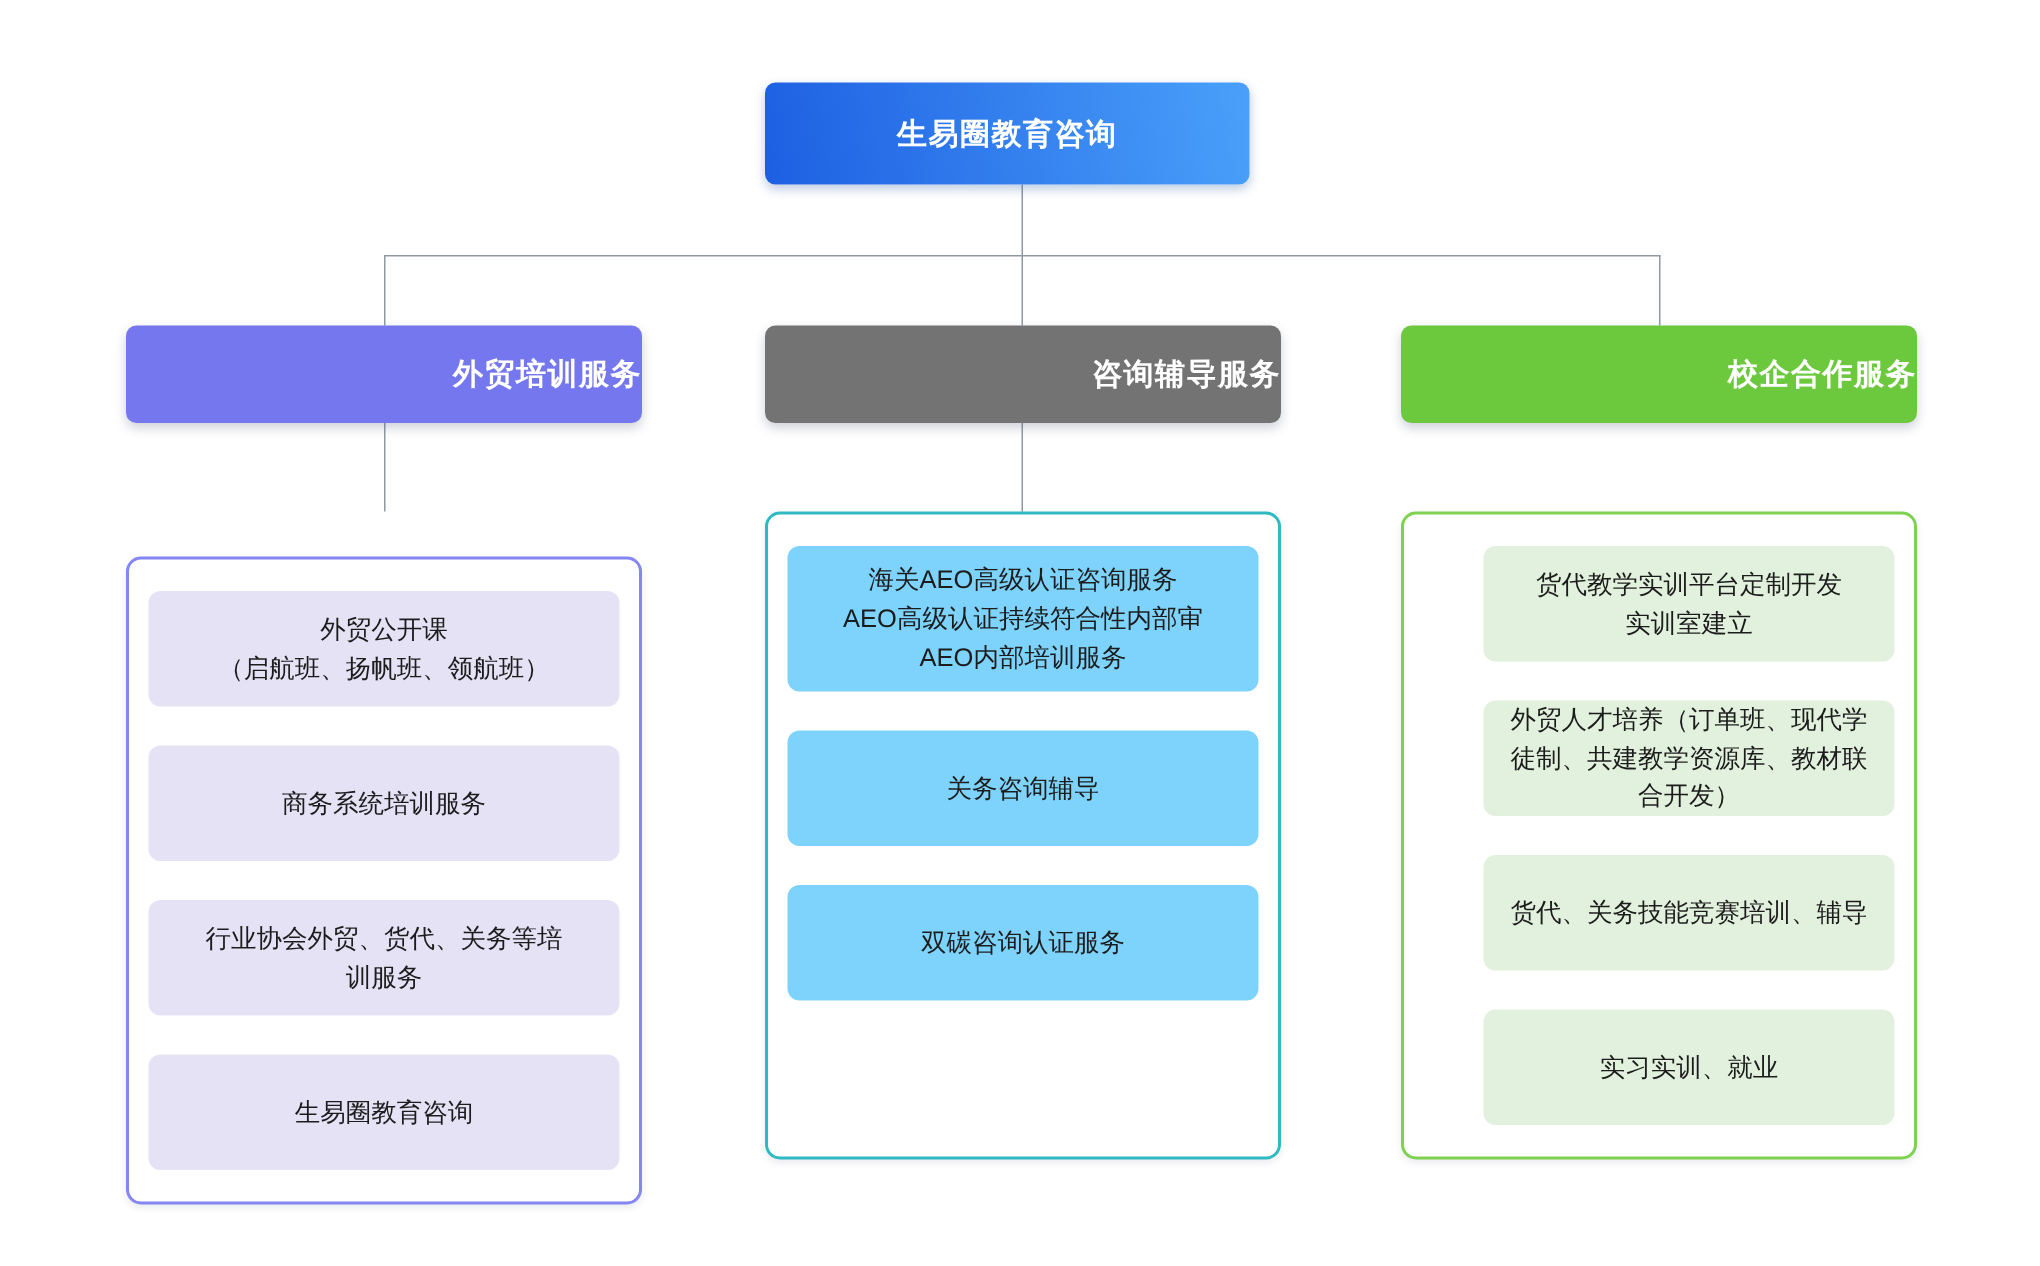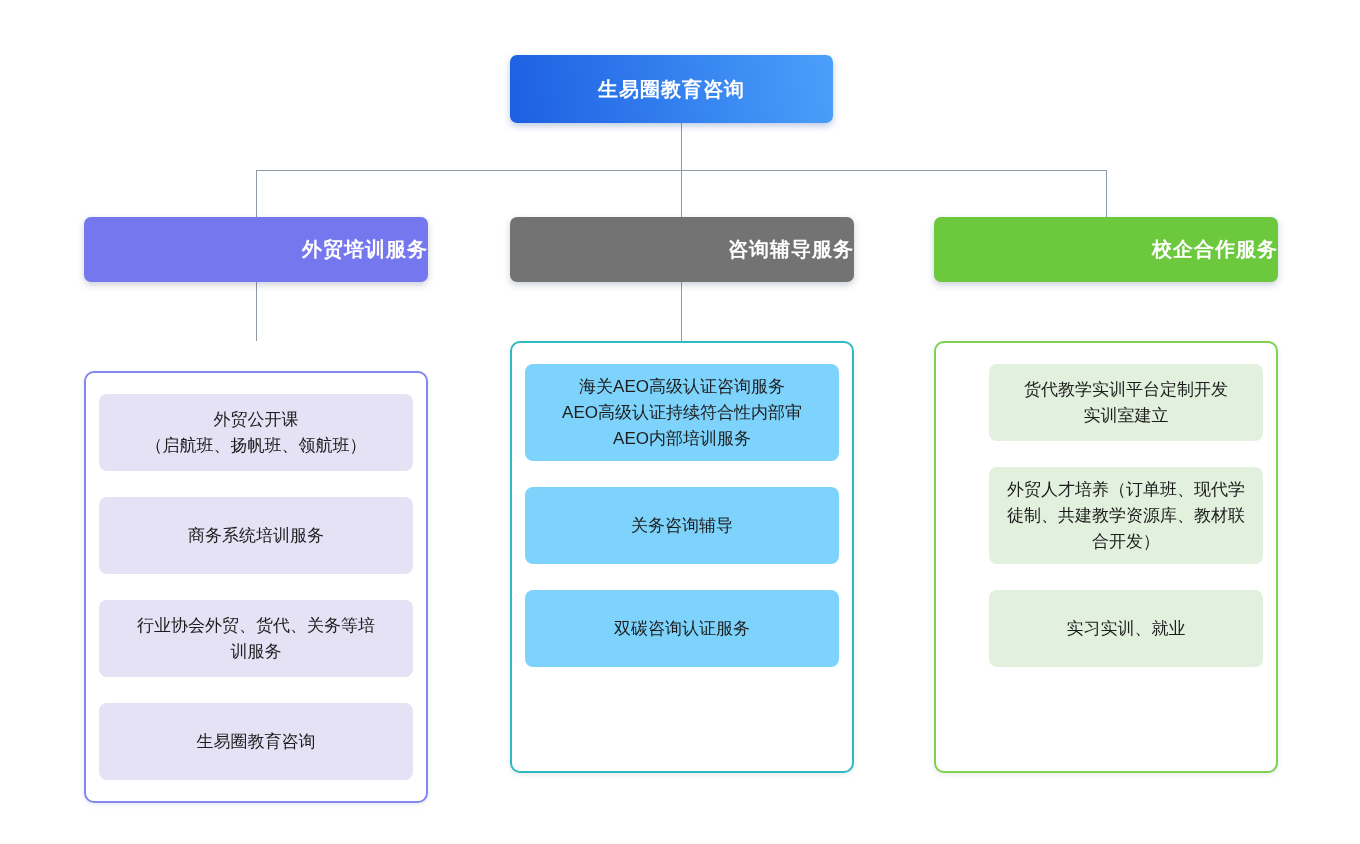--- a/index.html
+++ b/index.html
@@ -148,16 +148,17 @@
     <div class="leaf">关务咨询辅导</div>
     <div class="leaf">双碳咨询认证服务</div>
   </div>
 
   <div class="branch-box bb2">
     <div class="leaf">货代教学实训平台定制开发
 实训室建立</div>
     <div class="leaf">外贸人才培养（订单班、现代学
 徒制、共建教学资源库、教材联
 合开发）</div>
+    <div class="leaf">货代、关务技能竞赛培训、辅导</div>
     <div class="leaf">实习实训、就业</div>
   </div>
 
 </div>
 
 </body></html>

